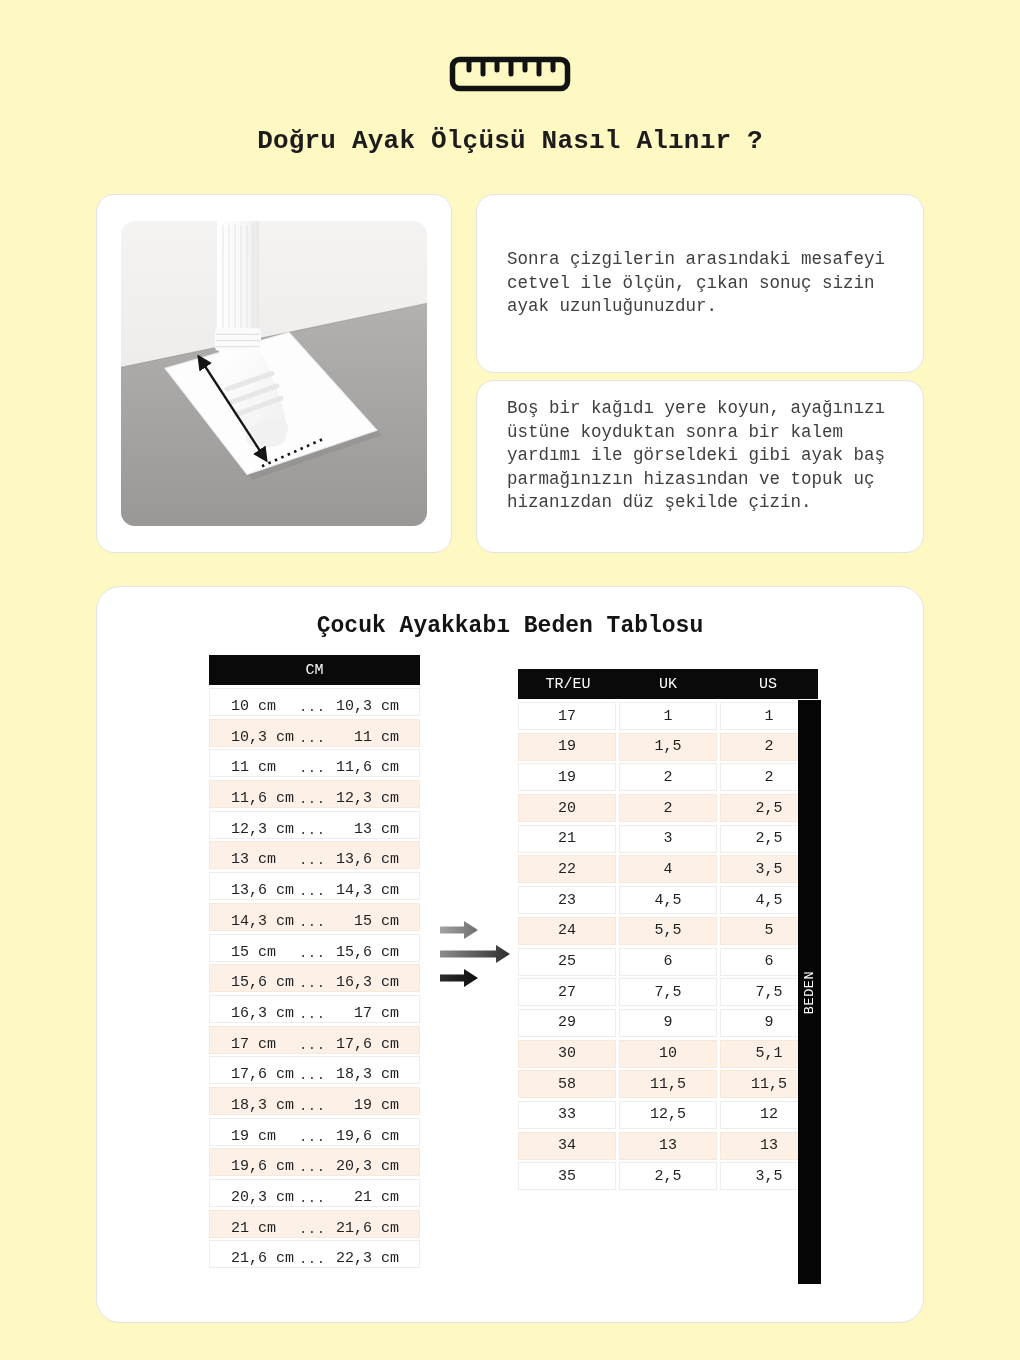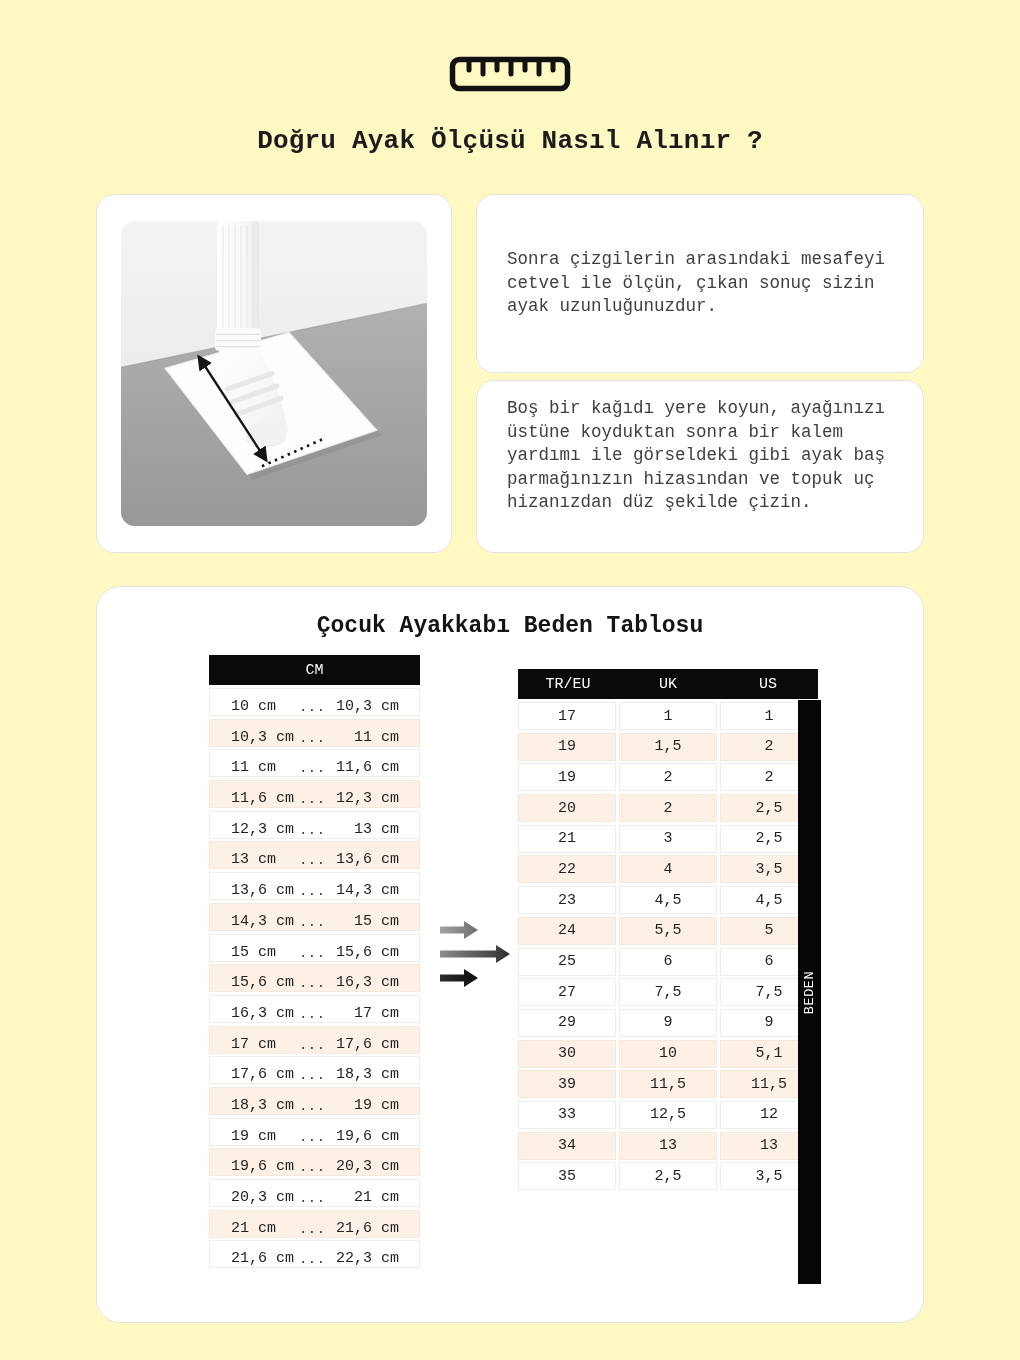--- a/index.html
+++ b/index.html
@@ -327,21 +327,21 @@
               <div class="size-cell">29</div>
               <div class="size-cell">9</div>
               <div class="size-cell">9</div>
             </div>
             <div class="size-row alt">
               <div class="size-cell">30</div>
               <div class="size-cell">10</div>
               <div class="size-cell">5,1</div>
             </div>
             <div class="size-row alt">
-              <div class="size-cell">39</div>
+              <div class="size-cell">58</div>
               <div class="size-cell">11,5</div>
               <div class="size-cell">11,5</div>
             </div>
             <div class="size-row">
               <div class="size-cell">33</div>
               <div class="size-cell">12,5</div>
               <div class="size-cell">12</div>
             </div>
             <div class="size-row alt">
               <div class="size-cell">34</div>

